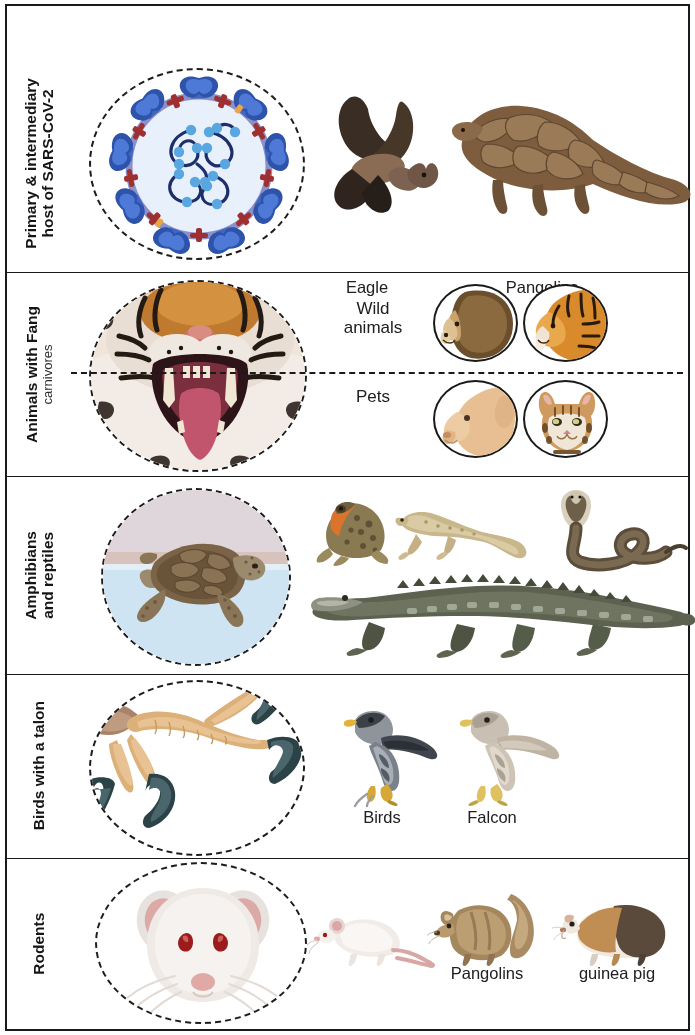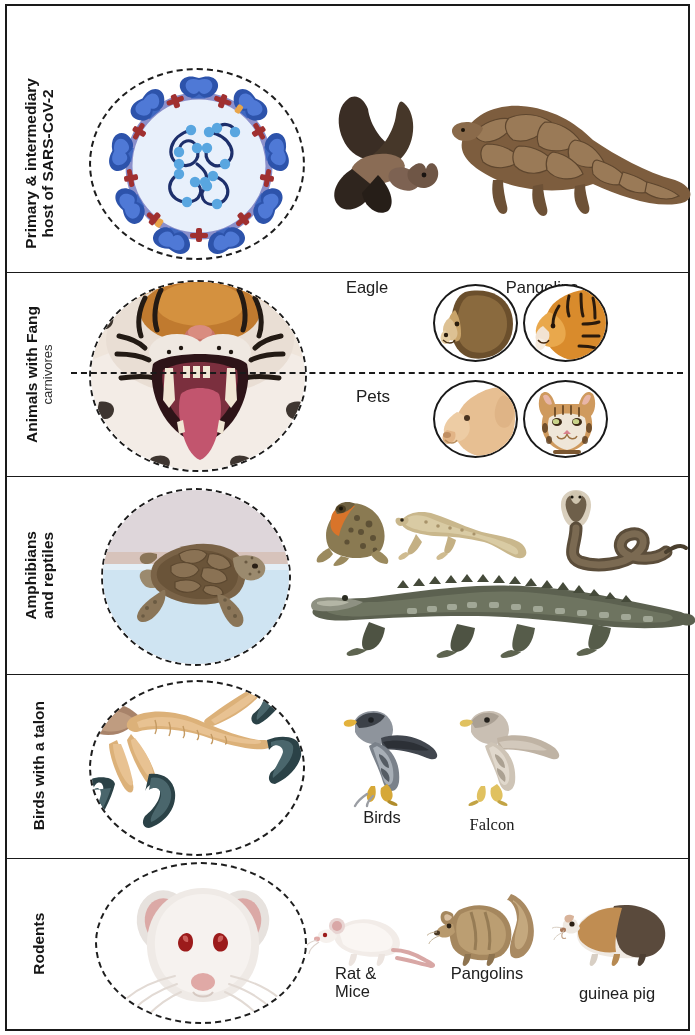--- a/index.html
+++ b/index.html
@@ -368,20 +368,22 @@
           <path d="M8,30 C16,26 24,30 22,40 C20,48 10,50 6,44 Z"></path>
           <path d="M210,30 C202,26 194,30 196,40 C198,48 208,50 212,44 Z"></path>
           <path d="M8,120 C18,118 26,124 22,132 C18,140 8,138 6,130 Z"></path>
           <path d="M210,120 C200,118 192,124 196,132 C200,140 210,138 212,130 Z"></path>
           <path d="M60,176 C72,170 82,176 78,184 C72,190 60,186 58,180 Z"></path>
           <path d="M158,176 C146,170 136,176 140,184 C146,190 158,186 160,180 Z"></path>
         </g>
       </svg>
     </div>
 
+    <div class="sidecat" style="left:318px; top:26px; width:96px;">Wild
+animals</div>
 
     <div class="solid-circle" style="position:absolute; left:426px; top:10px; width:85px; height:78px;">
       <svg viewBox="0 0 85 78" width="85" height="78">
         <path d="M30,6 C58,0 78,14 78,38 C78,62 58,76 36,72 C20,68 14,50 16,34 C18,18 22,10 30,6 Z" fill="#6b4f2c"></path>
         <path d="M34,10 C56,6 72,18 72,38 C72,58 56,70 38,66 C24,62 20,48 22,34 C24,20 28,12 34,10 Z" fill="#8a6a3e"></path>
         <path d="M20,24 C12,30 10,44 16,52 C20,58 26,56 26,48 C26,38 24,30 20,24 Z" fill="#c9a46a"></path>
         <path d="M14,32 C6,38 6,50 14,54 C20,56 24,50 22,44 C20,38 18,34 14,32 Z" fill="#ddc193"></path>
         <path d="M10,44 C4,48 4,56 10,58 C14,58 16,54 15,50 Z" fill="#e6cfa5"></path>
         <circle cx="11" cy="49" r="2.2" fill="#2a1d0e"></circle>
         <circle cx="22" cy="38" r="2.4" fill="#2a1d0e"></circle>
@@ -697,21 +699,21 @@
           <path d="M58,54 C64,56 68,62 68,68 C64,68 60,62 58,56 Z"></path>
           <path d="M60,68 C66,70 70,76 68,82 C64,80 60,74 60,70 Z"></path>
         </g>
         <path d="M60,84 C66,90 68,98 62,102 C56,102 52,96 54,88 Z" fill="#e0c160"></path>
         <path d="M48,86 C50,94 48,102 42,102 C38,98 40,90 44,86 Z" fill="#e0c160"></path>
         <path d="M62,100 C68,102 72,104 70,106 C66,106 62,104 60,102 Z" fill="#c2a344"></path>
         <path d="M40,100 C34,102 30,104 32,106 C36,106 40,104 42,102 Z" fill="#c2a344"></path>
       </svg>
     </div>
 
-    <div class="caption" style="left:420px; top:140px; width:130px;font-family:Liberation Serif, serif;">Falcon</div>
+    <div class="caption" style="left:420px; top:132px; width:130px;">Falcon</div>
   </div>
 
   <div class="row-divider" style="top:858px;"></div>
 
   <div class="row" style="top:860px; height:168px;">
 
     <div class="row-label">
       <div class="rot">
         <span>Rodents</span>
       </div>
@@ -756,22 +758,20 @@
         <g stroke="#ddd3cd" stroke-width="1.2" fill="none">
           <path d="M10,38 C2,40 -2,44 -2,48"></path>
           <path d="M12,40 C6,44 2,48 2,52"></path>
         </g>
         <path d="M86,48 C96,48 108,52 118,58 C126,62 128,64 124,64 C114,62 102,58 90,56" fill="none" stroke="#d8a7a5" stroke-width="4" stroke-linecap="round"></path>
         <path d="M44,52 C42,60 40,64 44,64 C48,62 50,56 50,52 Z" fill="#ece4df"></path>
         <path d="M72,52 C70,60 68,64 72,64 C76,62 78,56 78,52 Z" fill="#ece4df"></path>
       </svg>
     </div>
 
-    <div class="caption" style="left:300px; top:104px; width:110px; text-align:left; padding-left:28px;">Rat &amp;
-Mice</div>
 
     <div class="art" style="left:420px; top:26px; width:120px; height:82px;">
       <svg viewBox="0 0 120 82" width="120" height="82">
         <path d="M84,8 C100,14 110,34 106,54 C102,70 90,76 84,70 C80,60 88,46 90,34 C90,22 84,14 80,14 Z" fill="#a98a62"></path>
         <path d="M86,14 C98,22 104,38 100,52 C96,64 90,66 88,60 C86,50 92,38 92,28 C92,20 88,16 86,16 Z" fill="#c4a87e"></path>
         <path d="M32,24 C48,16 68,18 78,30 C88,42 86,62 74,70 C58,78 34,74 26,62 C20,50 22,32 32,24 Z" fill="#a5875e"></path>
         <path d="M34,28 C48,20 64,22 74,34 C82,44 80,60 70,66 C56,72 38,68 32,58 C28,48 28,34 34,28 Z" fill="#bb9e72"></path>
         <path d="M26,28 C18,22 12,26 14,34 C16,40 24,42 28,36 Z" fill="#a5875e"></path>
         <path d="M24,30 C18,26 16,30 18,34 C20,36 24,34 25,31 Z" fill="#d9bfa0"></path>
         <path d="M26,38 C16,38 8,42 10,48 C14,54 24,52 28,46 Z" fill="#b89a6e"></path>
@@ -805,16 +805,16 @@
         <path d="M40,60 C38,68 36,72 40,72 C44,70 46,64 46,60 Z" fill="#d8cfc4"></path>
         <path d="M62,60 C60,68 58,72 62,72 C66,70 68,64 68,60 Z" fill="#b78a52"></path>
         <path d="M88,60 C86,68 84,72 88,72 C92,70 94,64 94,60 Z" fill="#4e4034"></path>
         <g stroke="#d8cec2" stroke-width="1" fill="none">
           <path d="M10,34 C2,32 -2,34 -2,38"></path>
           <path d="M12,38 C6,40 2,44 2,46"></path>
         </g>
       </svg>
     </div>
 
-    <div class="caption" style="left:540px; top:104px; width:140px;margin-top:20px;">guinea pig</div>
+    <div class="caption" style="left:540px; top:104px; width:140px;">guinea pig</div>
   </div>
 
 </div>
 
 </body></html>

